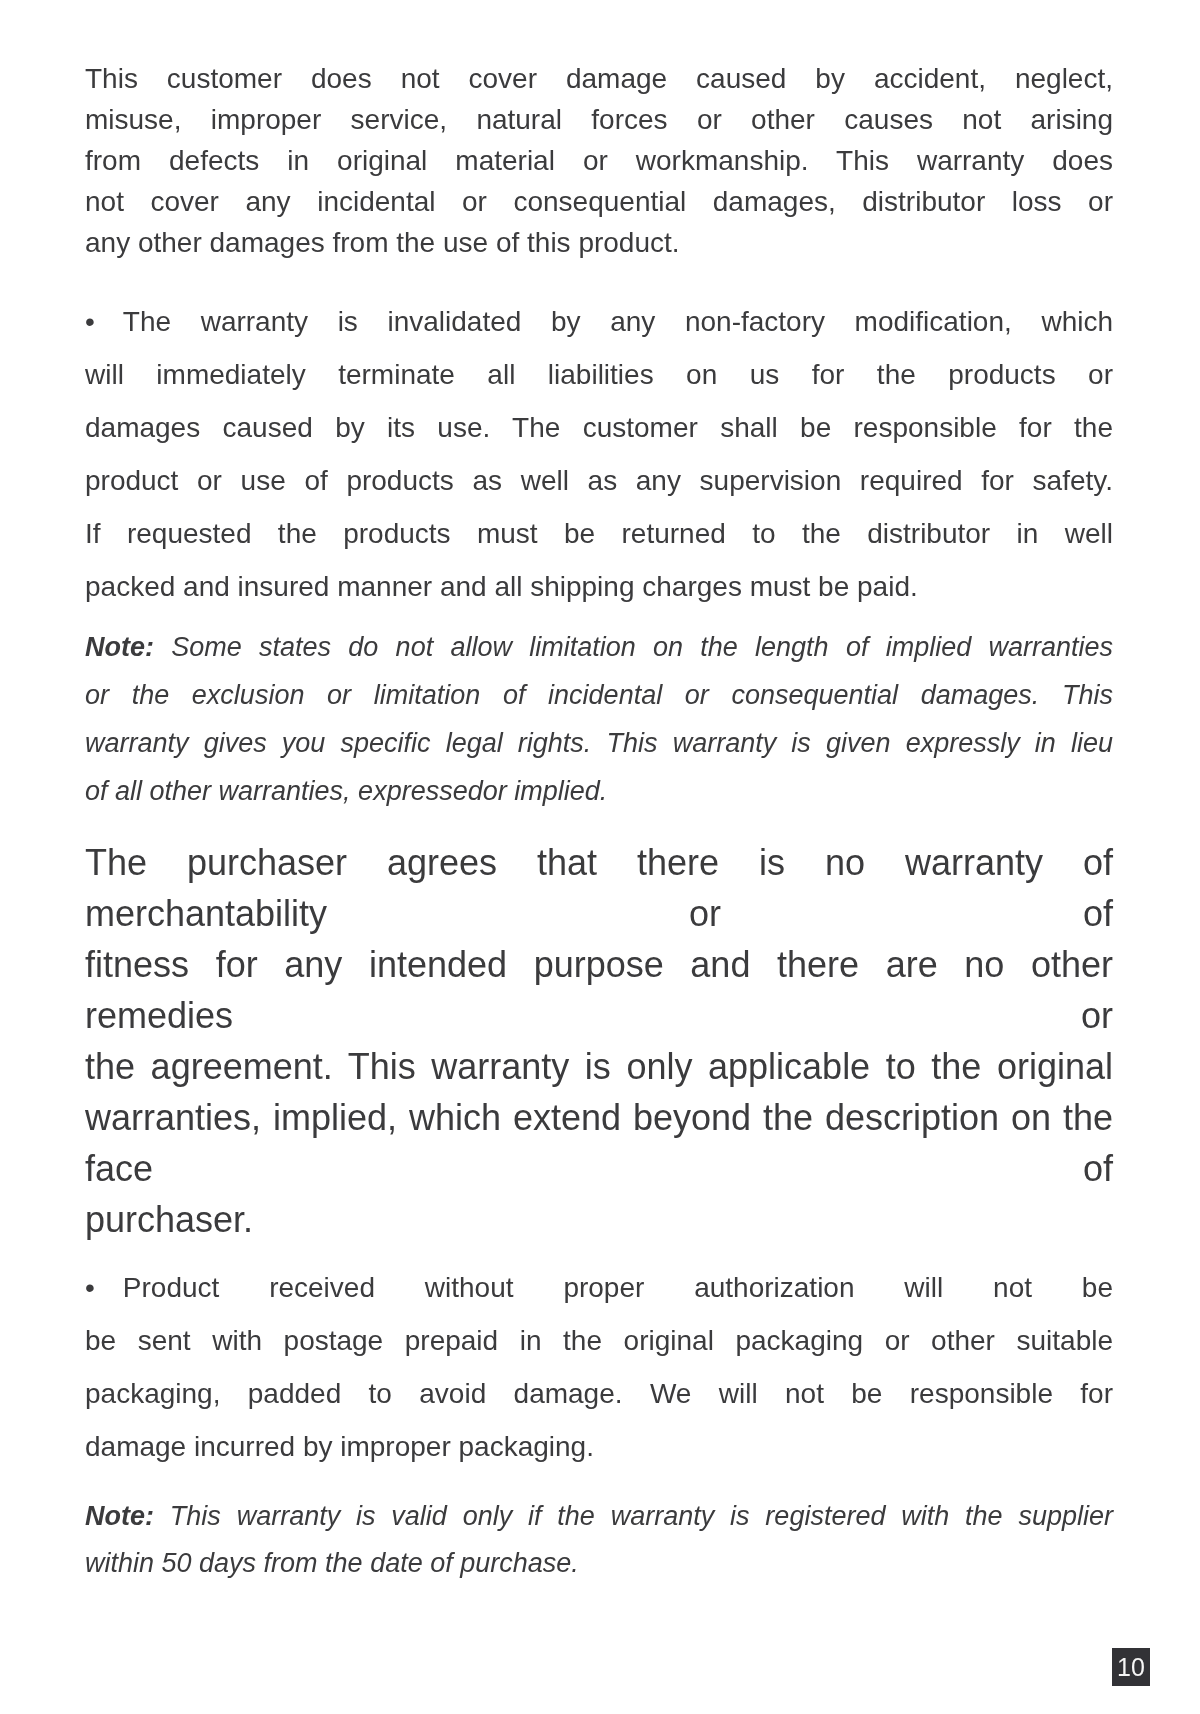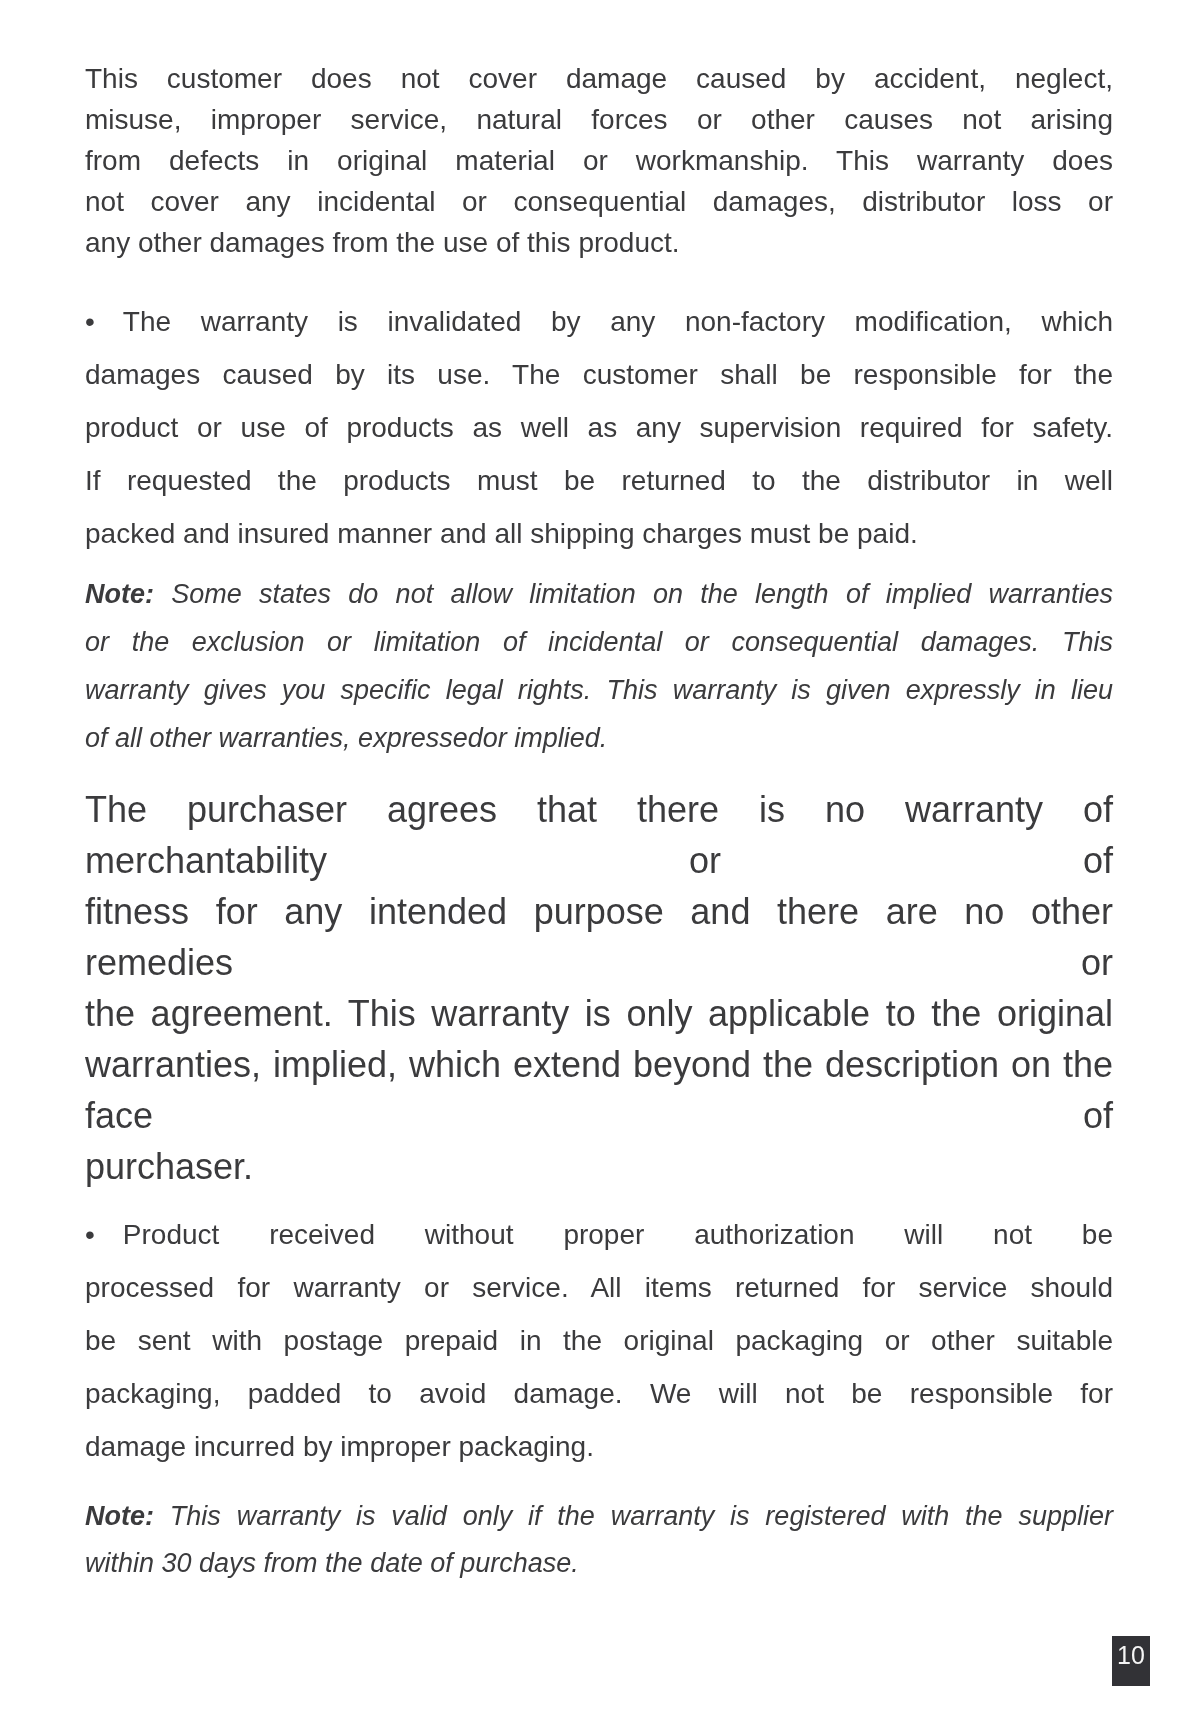--- a/index.html
+++ b/index.html
@@ -36,21 +36,21 @@
   .tline-just { text-align: justify; text-align-last: justify; }
   .tline-last { text-align: left; text-align-last: left; }
 
   .nlabel { font-weight: bold; font-style: italic; }
 
   .page-badge {
     position: absolute;
     right: 50px;
     bottom: 28px;
     width: 38px;
-    height: 50px;
+    height: 38px;
     background: #323236;
     color: #f5f5f5;
     font-size: 25px;
     line-height: 38px;
     text-align: center;
     text-align-last: center;
     font-family: "Liberation Sans", sans-serif;
   }
 </style>
 </head>
@@ -60,45 +60,45 @@
   <div class="content">
     <div class="block b-para1">
         <div class="tline tline-just">This customer does not cover damage caused by accident, neglect,</div>
         <div class="tline tline-just">misuse, improper service, natural forces or other causes not arising</div>
         <div class="tline tline-just">from defects in original material or workmanship. This warranty does</div>
         <div class="tline tline-just">not cover any incidental or consequential damages, distributor loss or</div>
         <div class="tline tline-last">any other damages from the use of this product.</div>
       </div>
     <div class="block b-bullet1">
         <div class="tline tline-just">• The warranty is invalidated by any non-factory modification, which</div>
+        <div class="tline tline-just">will immediately terminate all liabilities on us for the products or</div>
         <div class="tline tline-just">damages caused by its use. The customer shall be responsible for the</div>
         <div class="tline tline-just">product or use of products as well as any supervision required for safety.</div>
         <div class="tline tline-just">If requested the products must be returned to the distributor in well</div>
         <div class="tline tline-last">packed and insured manner and all shipping charges must be paid.</div>
       </div>
     <div class="block b-note1">
         <div class="tline tline-just"><b class="nlabel">Note:</b> Some states do not allow limitation on the length of implied warranties</div>
         <div class="tline tline-just">or the exclusion or limitation of incidental or consequential damages. This</div>
         <div class="tline tline-just">warranty gives you specific legal rights. This warranty is given expressly in lieu</div>
         <div class="tline tline-last">of all other warranties, expressedor implied.</div>
       </div>
     <div class="block b-para2">
         <div class="tline tline-just">The purchaser agrees that there is no warranty of merchantability or of</div>
         <div class="tline tline-just">fitness for any intended purpose and there are no other remedies or</div>
         <div class="tline tline-just">the agreement. This warranty is only applicable to the original</div>
         <div class="tline tline-just">warranties, implied, which extend beyond the description on the face of</div>
         <div class="tline tline-last">purchaser.</div>
       </div>
     <div class="block b-bullet2">
         <div class="tline tline-just">• Product received without proper authorization will not be</div>
-        <div class="tline tline-just">processed for warranty or service. All items returned for service should</div>
         <div class="tline tline-just">be sent with postage prepaid in the original packaging or other suitable</div>
         <div class="tline tline-just">packaging, padded to avoid damage. We will not be responsible for</div>
         <div class="tline tline-last">damage incurred by improper packaging.</div>
       </div>
     <div class="block b-note2">
         <div class="tline tline-just"><b class="nlabel">Note:</b> This warranty is valid only if the warranty is registered with the supplier</div>
-        <div class="tline tline-last">within 30 days from the date of purchase.</div>
+        <div class="tline tline-last">within 50 days from the date of purchase.</div>
       </div>
   </div>
 
   <div class="page-badge">10</div>
 </div>
 
 </body></html>

